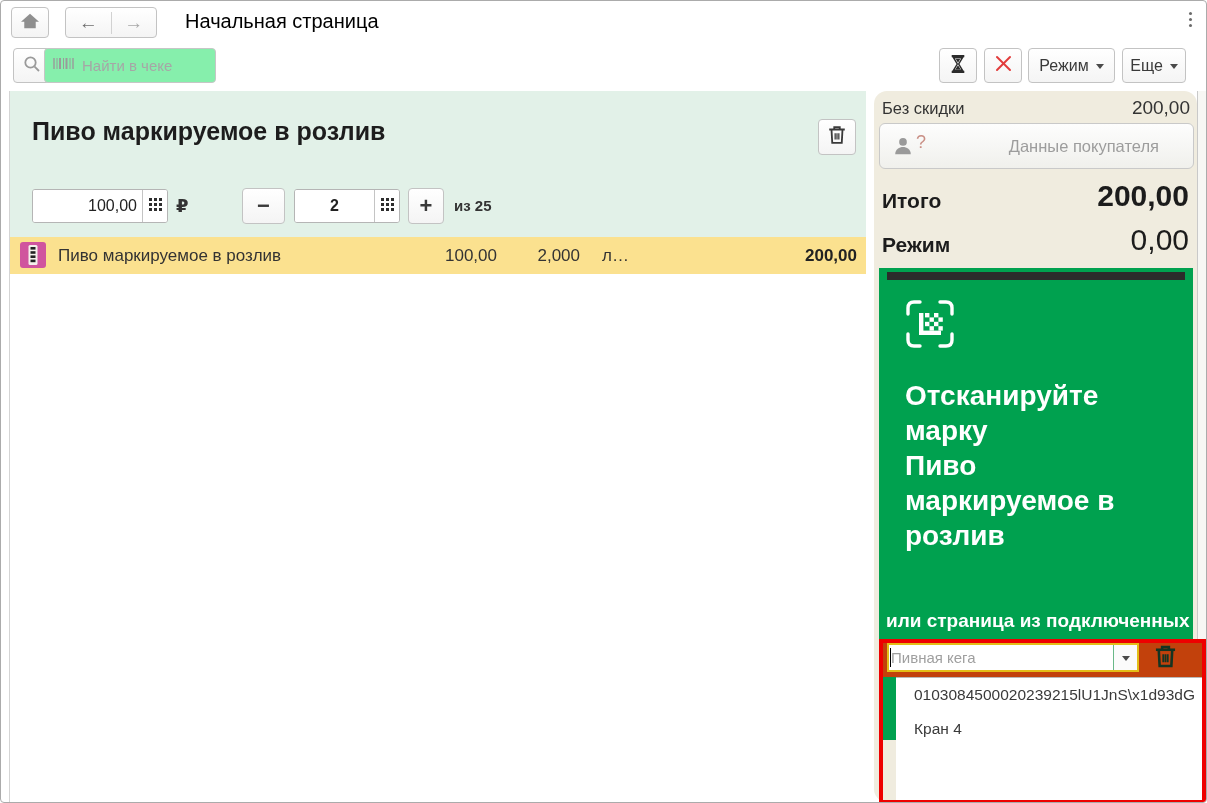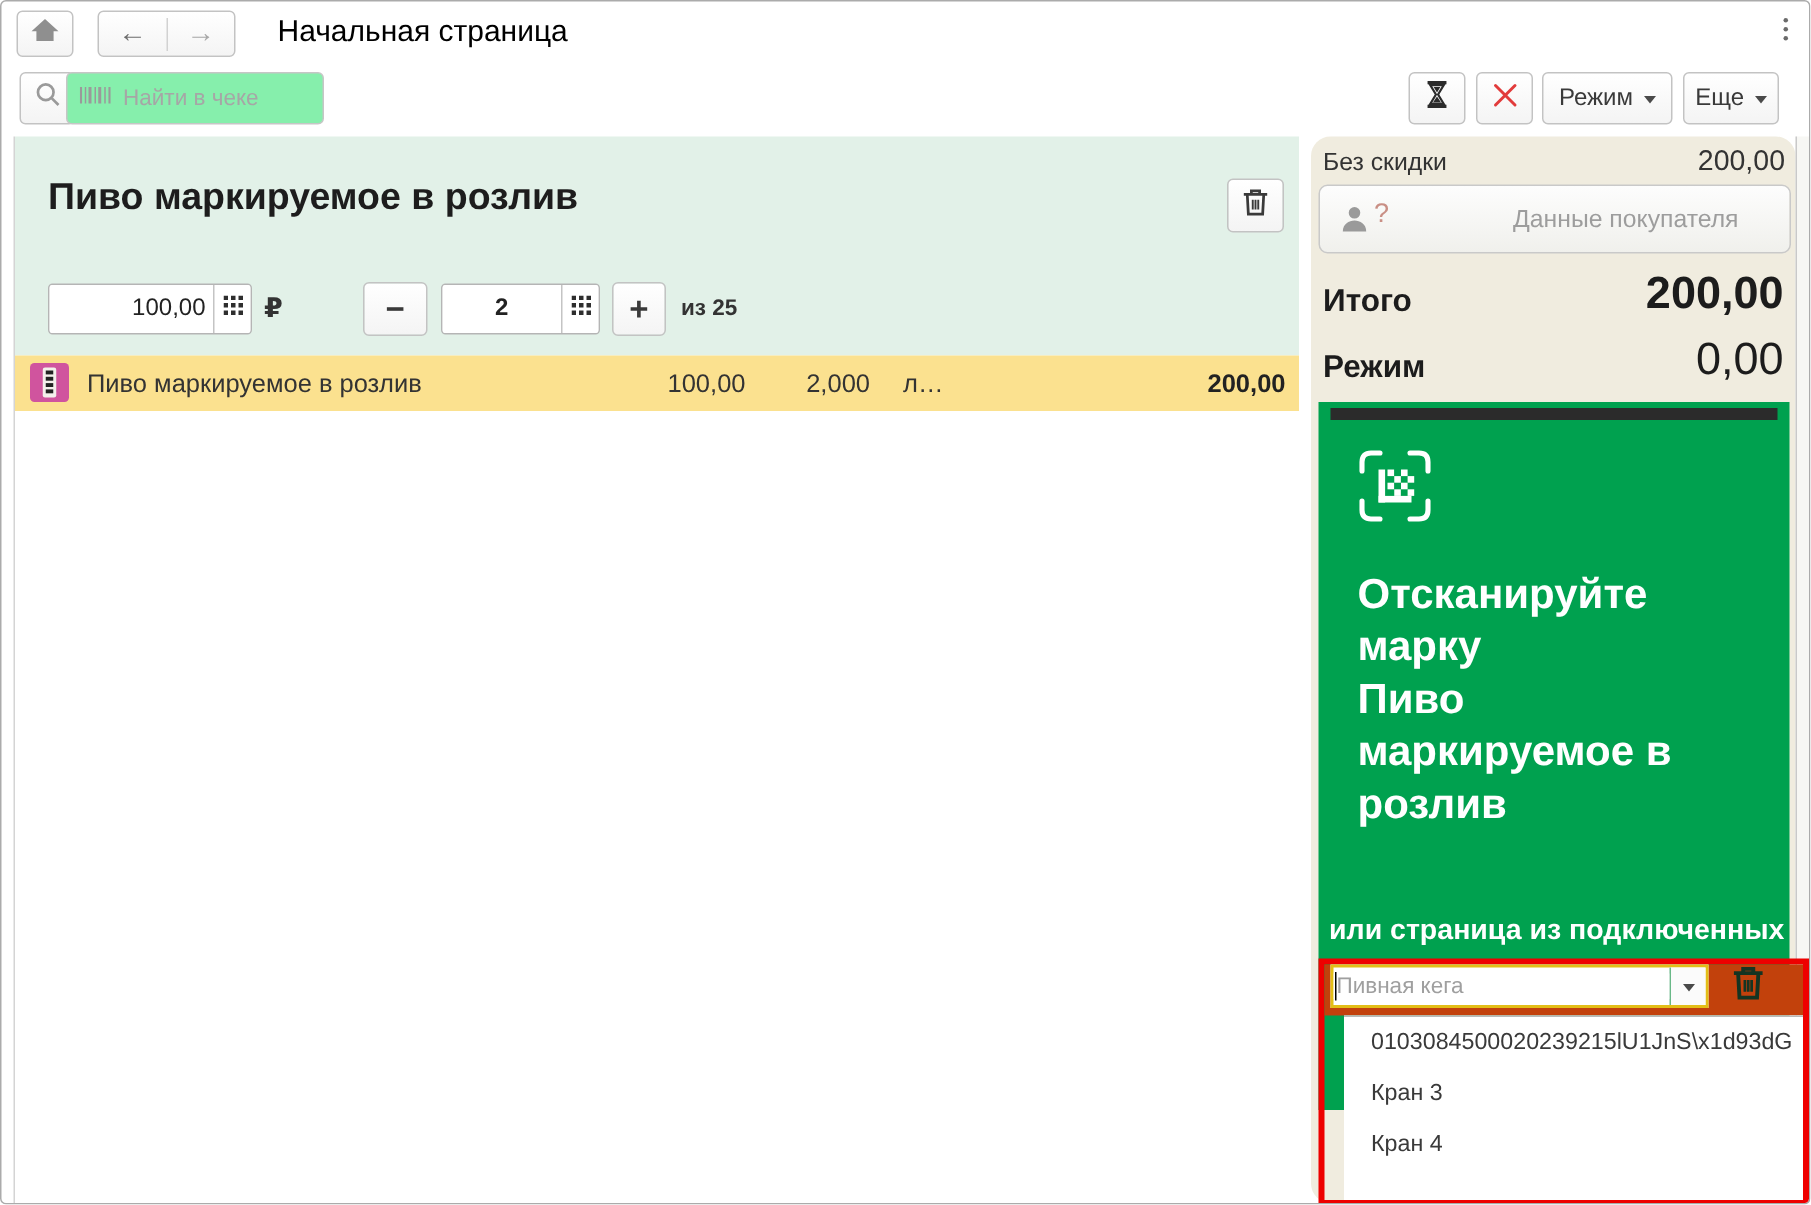--- a/index.html
+++ b/index.html
@@ -321,19 +321,18 @@
             <path d="M3.5 6 H20.5"></path>
               <path d="M9 6 V3.5 H15 V6"></path>
             <path d="M6 6 L6.8 20.5 H17.2 L18 6"></path>
             <path d="M10 10 V17 M12 10 V17 M14 10 V17" stroke-width="1.6"></path>
             </svg>
         </span>
       </div>
     </div>
     <div class="keg-list">
       <div class="keg-item">0103084500020239215lU1JnS\x1d93dG</div>
-      <div class="keg-item">Кран 3</div>
       <div class="keg-item">Кран 4</div>
     </div>
   </div>
 
   <div class="scrollbar-strip"></div>
 </div>
 
 </body></html>

